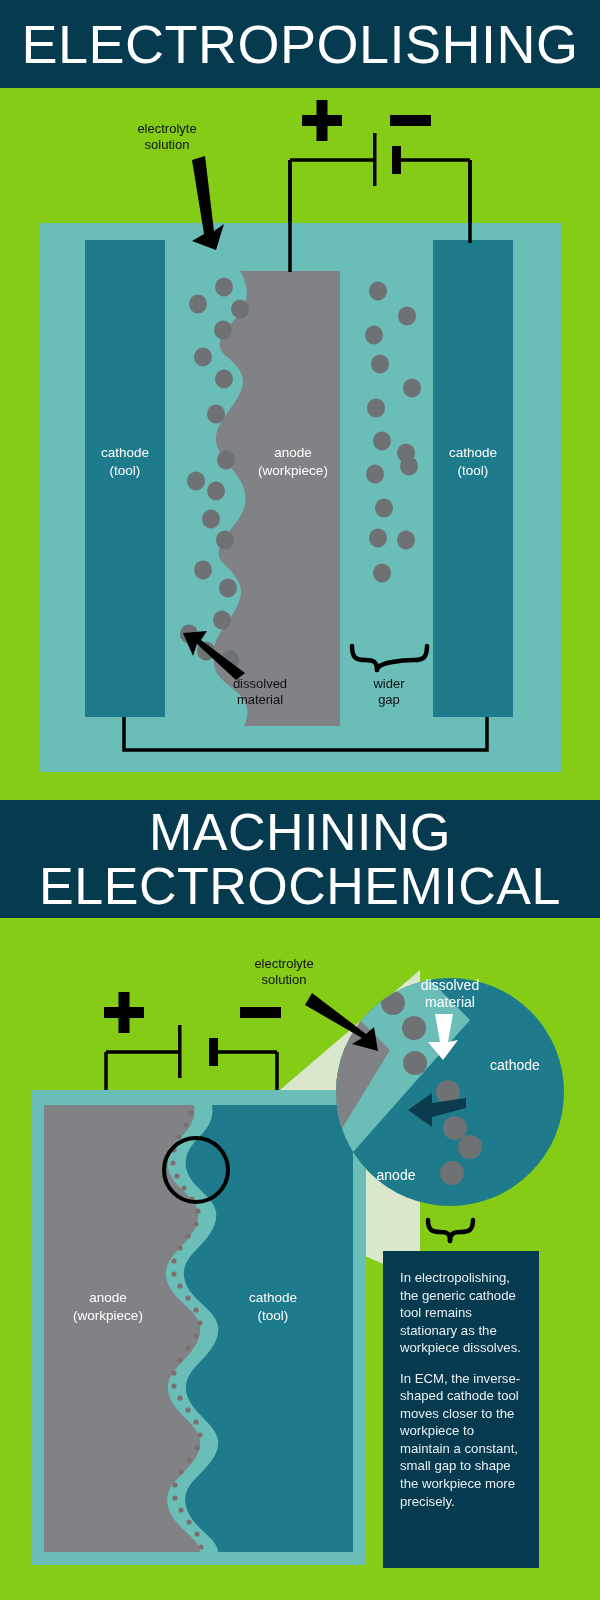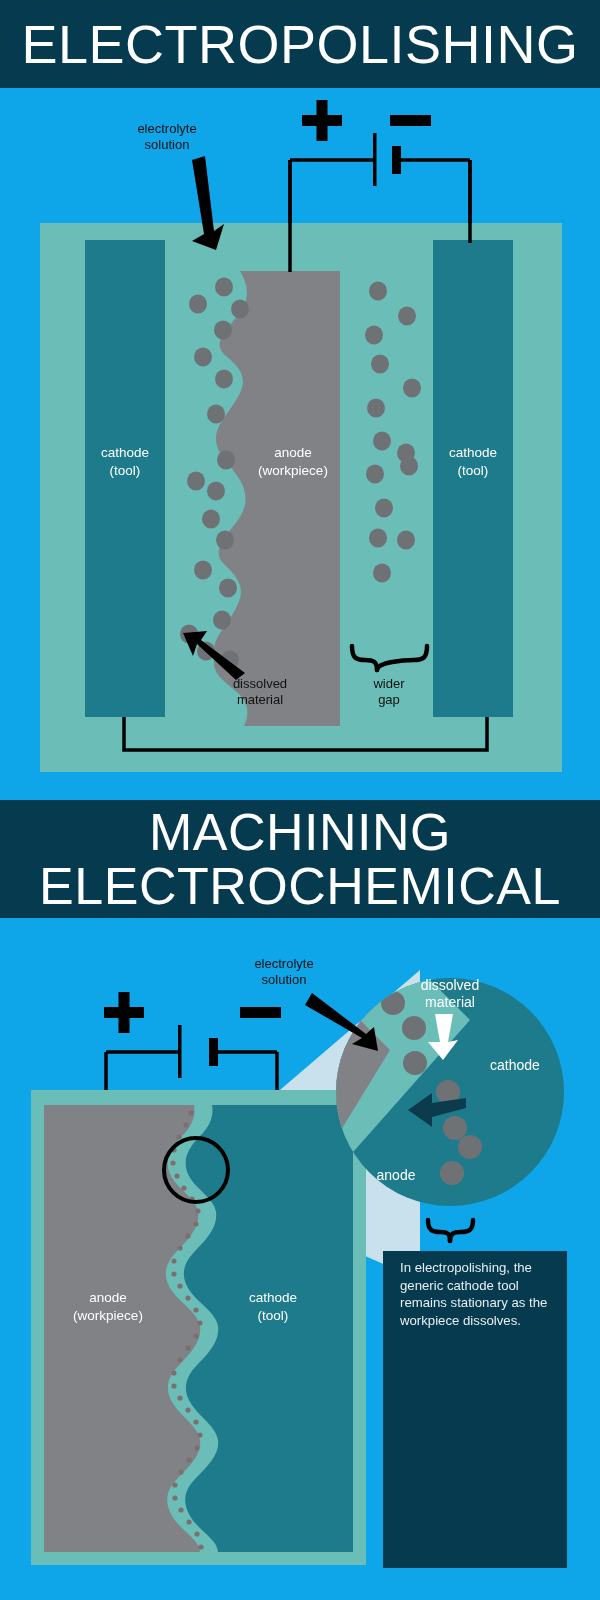--- a/index.html
+++ b/index.html
@@ -3,21 +3,21 @@
 <meta charset="utf-8">
 <style>
   * { box-sizing: border-box; margin: 0; padding: 0; }
   body {
     width: 600px; height: 1600px;
     background: #fbfcfc;
     font-family: "Liberation Sans", sans-serif;
     overflow: hidden;
     position: relative;
   }
-  .page { position: relative; width: 600px; height: 1600px; background: #0ea5e9; }
+  .page { position: relative; width: 600px; height: 1600px; background: #84cc16; }
 
   
   .titlebar {
     position: absolute; left: 0; width: 600px;
     background: #063A4F;
     display: flex; align-items: center; justify-content: center;
     text-align: center;
   }
   .titlebar span {
     color: #ffffff;
@@ -45,23 +45,23 @@
     font-family: "Liberation Sans", sans-serif;
     fill: #111111;
     font-size: 13px;
     text-anchor: middle;
   }
 
   
   #infobox {
     position: absolute;
     left: 383px; top: 1251px;
-    width: 184px; height: 317px;
+    width: 156px; height: 317px;
     background: #063A4F;
-    padding: 8px 15px 10px 17px;
+    padding: 18px 15px 10px 17px;
   }
   #infobox p {
     color: #e9eef0;
     font-size: 13.2px;
     line-height: 1.33;
     font-family: "Liberation Sans", sans-serif;
   }
   #infobox p.second { margin-top: 13px; }
 </style>
 </head>
@@ -363,15 +363,16 @@
       <path d="M 473 290 C 473 300, 469 302, 461 302 C 453 302, 450 304, 450 311"></path>
     </g>
     <text class="lbl-dark" x="450" y="330">narrower</text>
     <text class="lbl-dark" x="450" y="346">gap</text>
 
   </svg>
   </div>
 
   <div id="infobox">
     <p class="first">In electropolishing, the generic cathode tool remains stationary as the workpiece dissolves.</p>
+    <p class="second">In ECM, the inverse-shaped cathode tool moves closer to the workpiece to maintain a constant, small gap to shape the workpiece more precisely.</p>
   </div>
 
 </div>
 
 </body></html>

